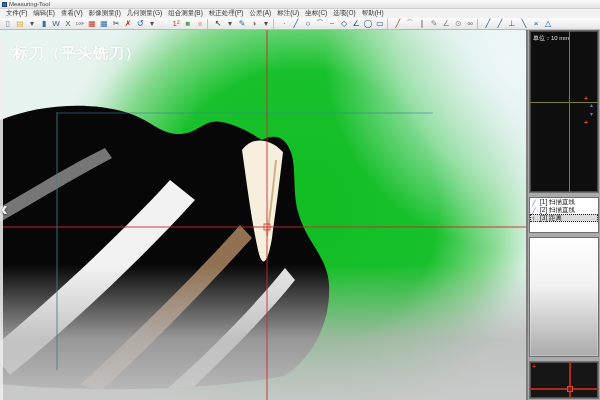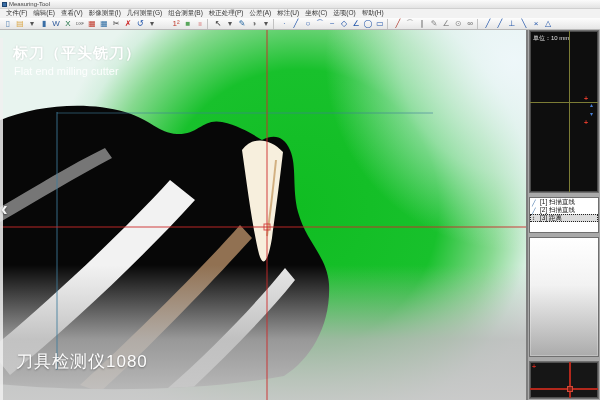--- a/index.html
+++ b/index.html
@@ -189,22 +189,20 @@
         <line x1="57" y1="83" x2="433" y2="83" stroke="#3f7d9c" stroke-width="1" opacity="0.6"></line>
 
         <line x1="267" y1="0" x2="267" y2="370" stroke="#cc2b2b" stroke-width="1" opacity="0.9"></line>
         <line x1="0" y1="197" x2="526" y2="197" stroke="#cc2b2b" stroke-width="1" opacity="0.9"></line>
         <rect x="264" y="194" width="6" height="6" fill="none" stroke="#cc2b2b" stroke-width="1" opacity="0.8"></rect>
 
         <rect x="0" y="8" width="3" height="362" fill="#f0f0f0" opacity="0.85"></rect>
       </svg>
 
       <div class="overlay-title-cn">标刀（平头铣刀）</div>
-      <div class="overlay-title-en">Flat end milling cutter</div>
-      <div class="watermark">刀具检测仪1080</div>
       <div class="nav-prev">‹</div>
     </div>
 
     <div class="sidepanel">
 
       <div class="pbox preview">
         <div class="ol-v"></div>
         <div class="ol-h"></div>
         <span class="unit">单位：10 mm</span>
         <span class="mk-red" style="left:54px;top:64px;">+</span>

